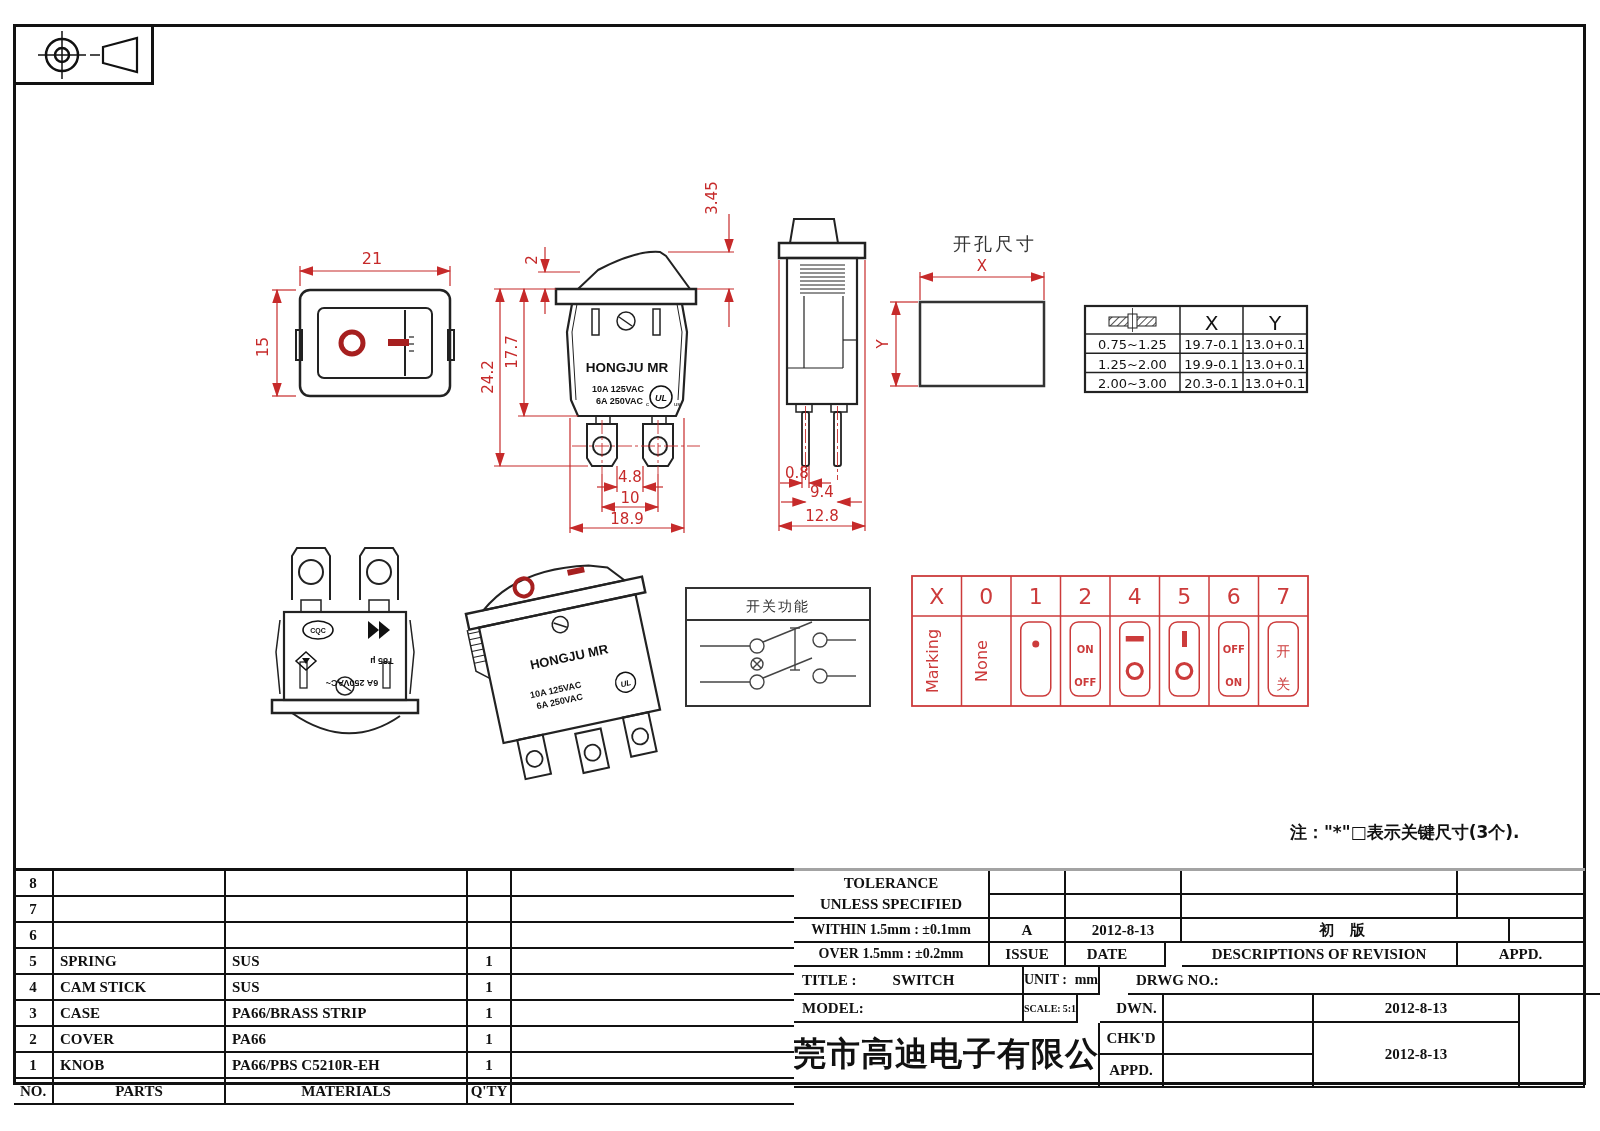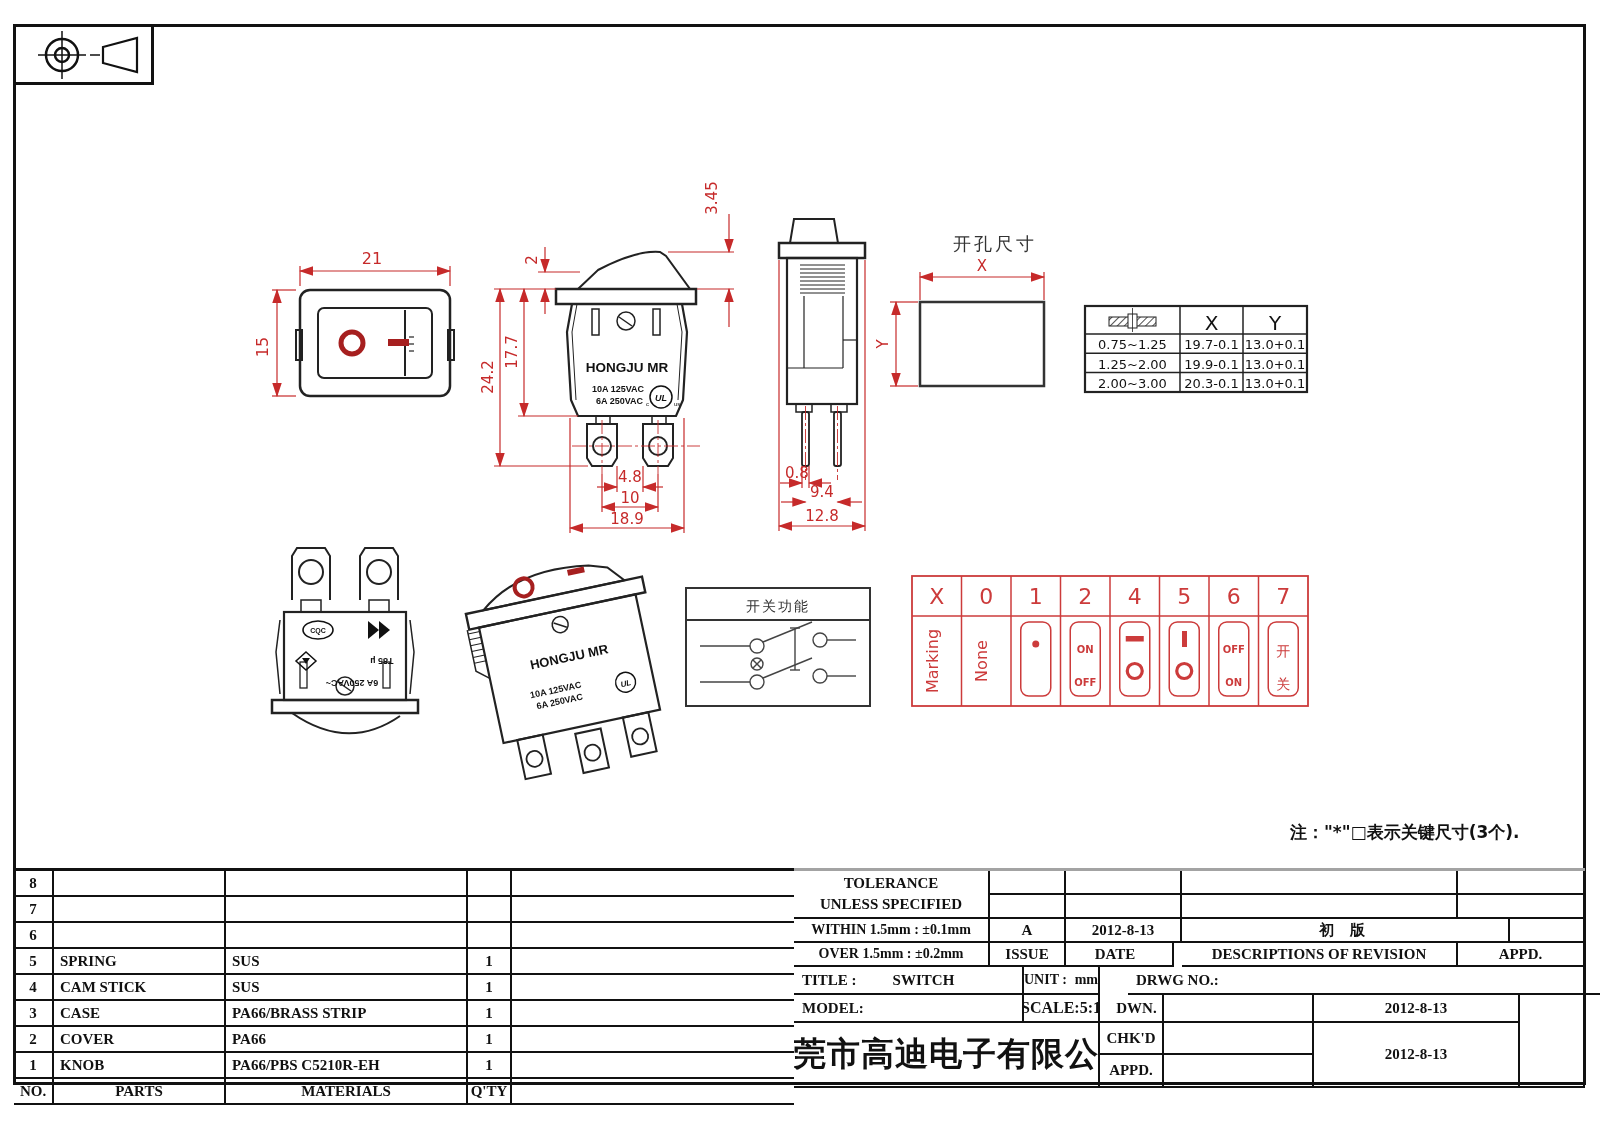--- a/index.html
+++ b/index.html
@@ -447,38 +447,38 @@
   <div class="rc" style="left:664px;top:24px;width:127px;height:24px;"></div>
 
   <div class="rc" style="left:0;top:48px;width:196px;height:24px;font-size:14px;">WITHIN 1.5mm : ±0.1mm</div>
   <div class="rc" style="left:196px;top:48px;width:76px;height:24px;">A</div>
   <div class="rc" style="left:272px;top:48px;width:116px;height:24px;">2012-8-13</div>
   <div class="rc" style="left:388px;top:48px;width:328px;height:24px;letter-spacing:6px;">初 版</div>
   <div class="rc" style="left:664px;top:48px;width:127px;height:24px;"></div>
 
   <div class="rc" style="left:0;top:72px;width:196px;height:24px;font-size:14px;">OVER 1.5mm : ±0.2mm</div>
   <div class="rc" style="left:196px;top:72px;width:76px;height:24px;">ISSUE</div>
-  <div class="rc" style="left:264px;top:72px;width:116px;height:24px;">DATE</div>
+  <div class="rc" style="left:256px;top:72px;width:116px;height:24px;">DATE</div>
   <div class="rc" style="left:388px;top:72px;width:276px;height:24px;">DESCRIPTIONS OF REVISION</div>
   <div class="rc" style="left:664px;top:72px;width:127px;height:24px;">APPD.</div>
 
   <div class="rc left" style="left:0;top:96px;width:230px;height:28px;">
     <span>TITLE :</span>
         <span class="lblgap"></span>
     <span>SWITCH</span>
   </div>
   <div class="rc" style="left:230px;top:96px;width:76px;height:28px;font-size:14px;">
     <span>UNIT :</span>
         <span class="sgap"></span>
     <span>mm</span>
   </div>
   <div class="rc left" style="left:306px;top:96px;width:485px;height:28px;margin-left:28px;">DRWG NO.:</div>
 
   <div class="rc left" style="left:0;top:124px;width:230px;height:28px;">MODEL:</div>
-  <div class="rc" style="left:230px;top:124px;width:76px;height:28px;font-size:16px;">
+  <div class="rc" style="left:230px;top:124px;width:54px;height:28px;font-size:10px;">
     <span>SCALE:</span>
         <span class="sgap"></span>
     <span>5:1</span>
   </div>
   <div class="rc" style="left:306px;top:124px;width:64px;height:28px;padding-left:11px;">DWN.</div>
   <div class="rc" style="left:370px;top:124px;width:150px;height:28px;"></div>
   <div class="rc" style="left:520px;top:124px;width:206px;height:28px;">2012-8-13</div>
   <div class="rc" style="left:726px;top:124px;width:65px;height:93px;"></div>
 
   <div class="rc company" style="left:0;top:152px;width:306px;height:65px;">东莞市高迪电子有限公司</div>

